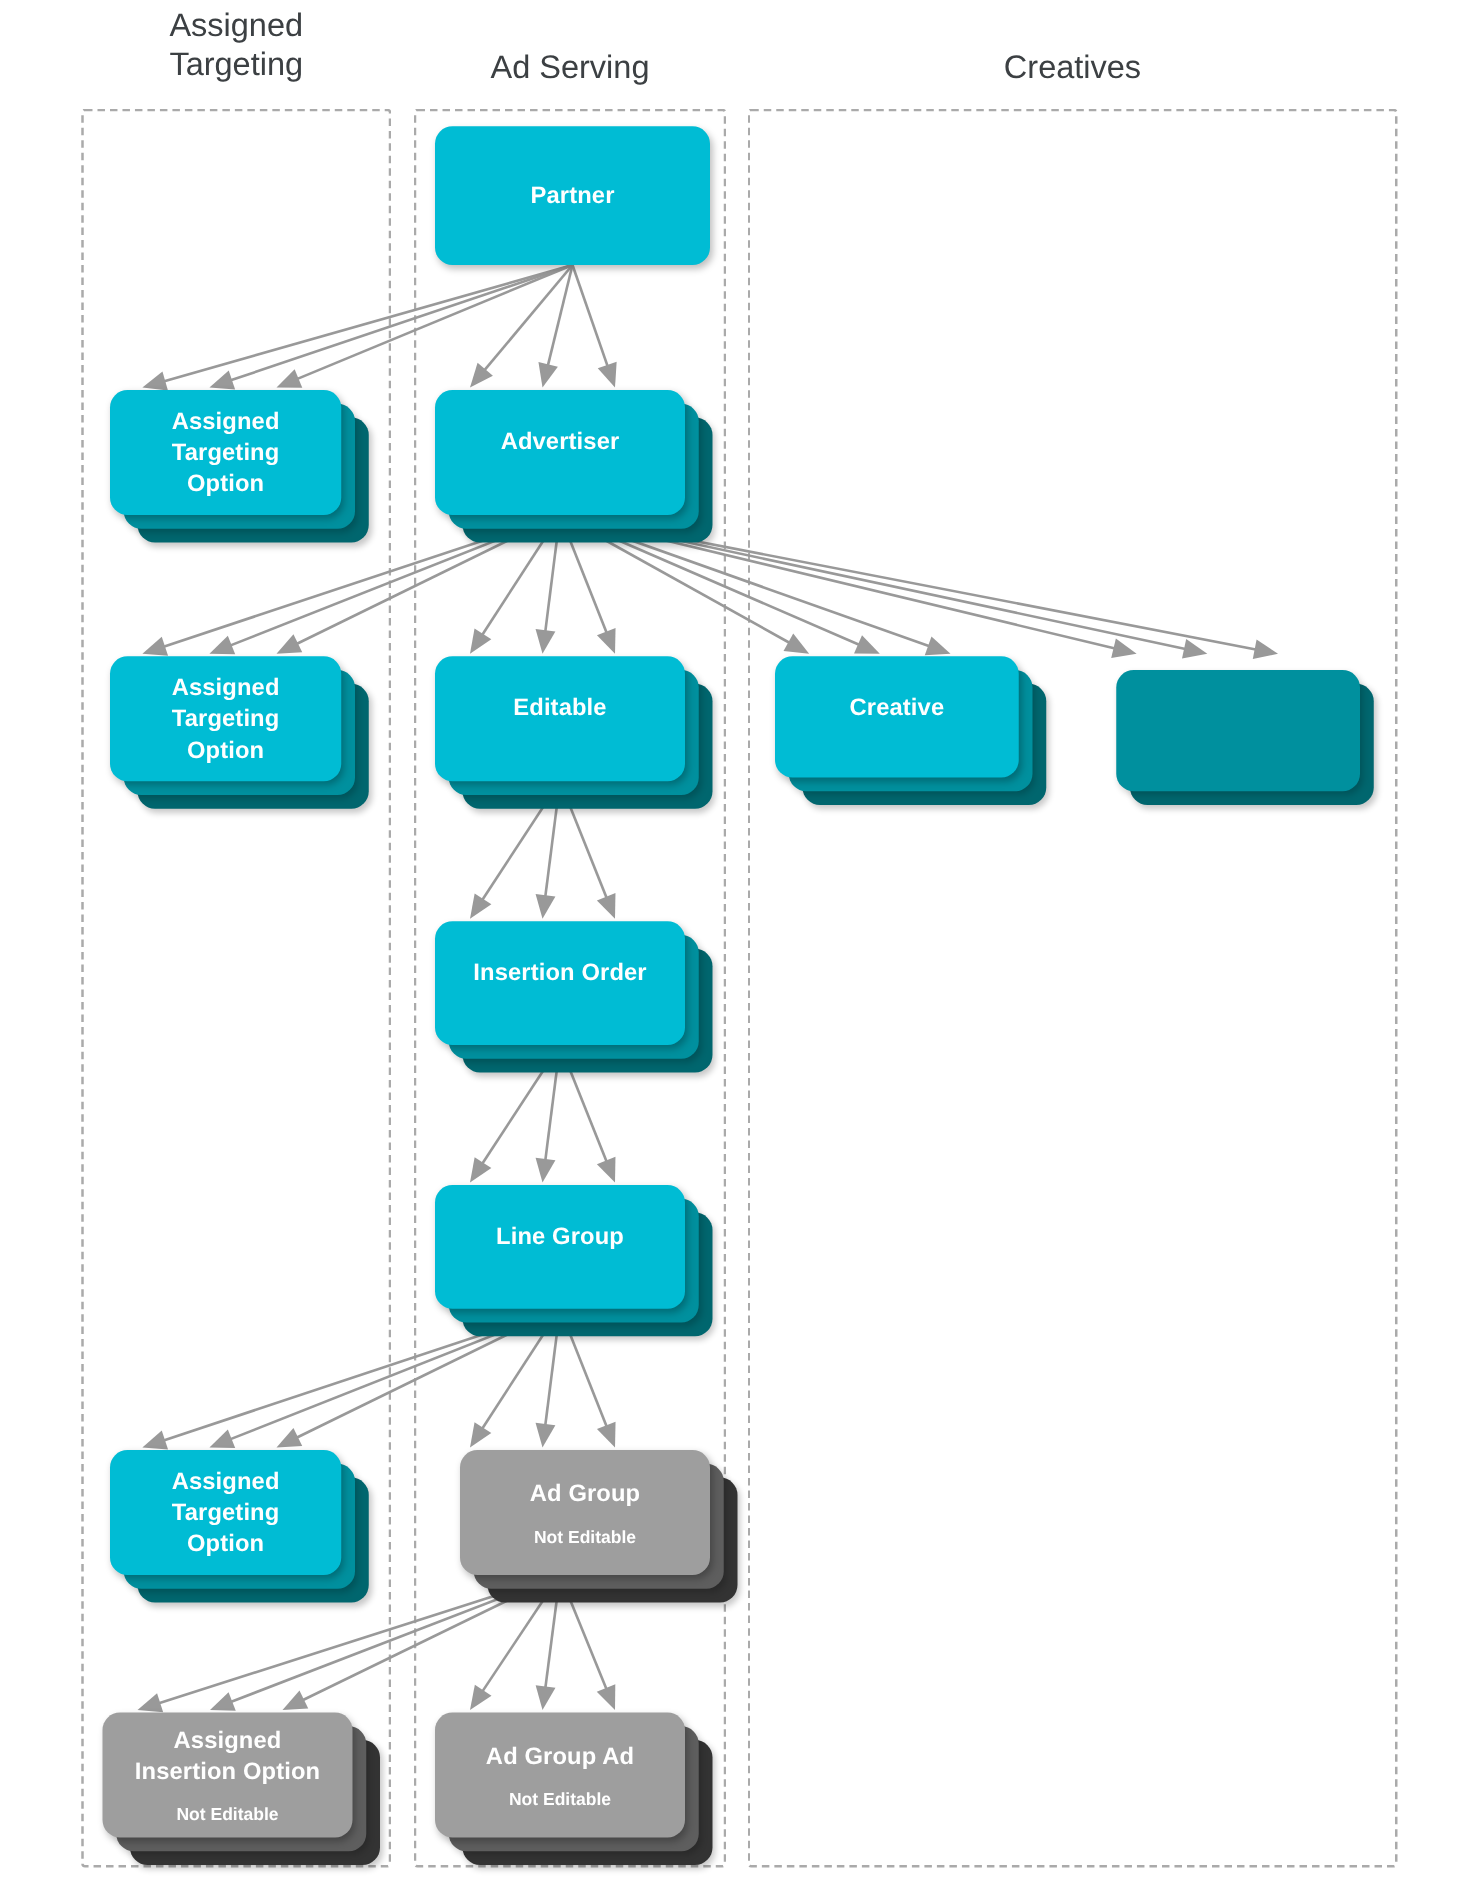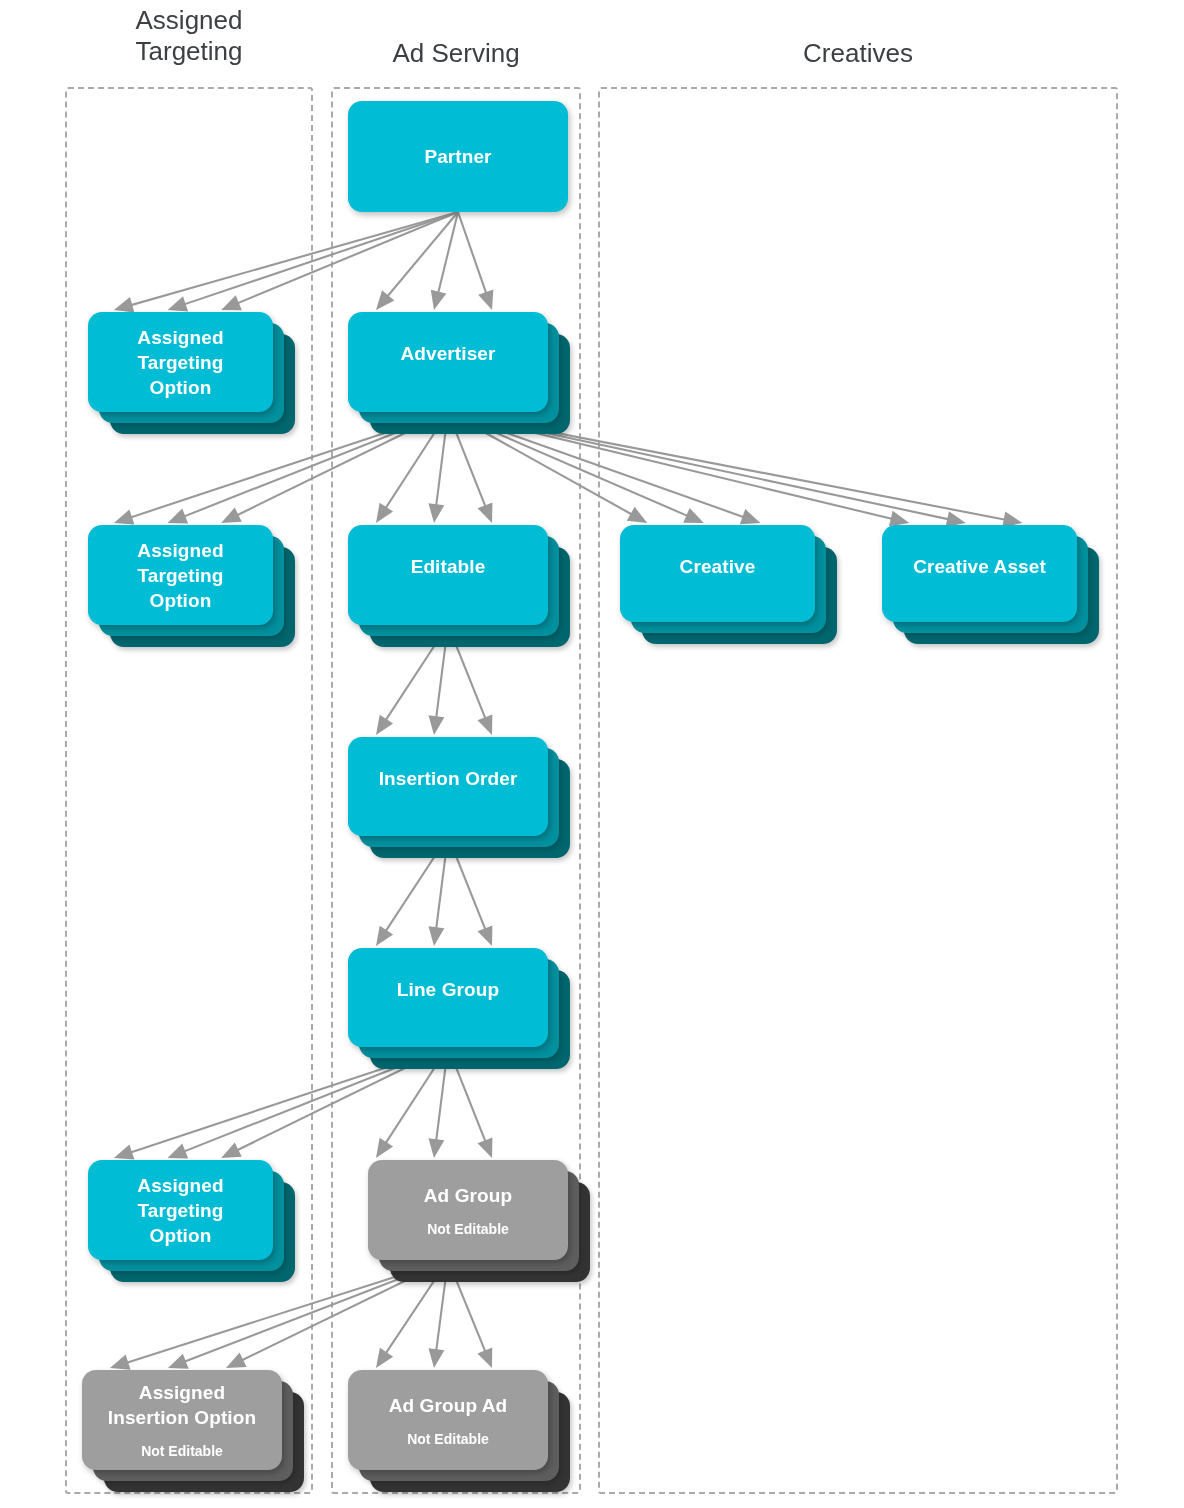--- a/index.html
+++ b/index.html
@@ -270,27 +270,20 @@
           <div class="label-wrap">
             <div class="node-label">
               <div>Creative</div>
             </div>
           </div>
         </div>
       </div>
       <div class="node label-mid" style="left: 882px; top: 525px; width: 217px; height: 119px;">
         <div class="card l3" style="left: 22px; top: 22px; width: 195px; height: 97px; background: rgb(0, 102, 110); box-shadow: rgba(0, 0, 0, 0.22) 2px 3px 5px;"></div>
         <div class="card l2" style="left: 11px; top: 11px; width: 195px; height: 97px; background: rgb(0, 144, 158); box-shadow: rgba(0, 0, 0, 0.18) 2px 3px 5px;"></div>
-        <div class="card l1" style="left: 0px; top: 0px; width: 195px; height: 97px; background: rgb(0, 188, 212); box-shadow: rgba(0, 0, 0, 0.25) 2px 3px 6px;">
-          <div class="label-wrap">
-            <div class="node-label">
-              <div>Creative Asset</div>
-            </div>
-          </div>
-        </div>
       </div>
       <div class="node label-mid" style="left: 348px; top: 737px; width: 263px; height: 121px;">
         <div class="card l3" style="left: 22px; top: 22px; width: 200px; height: 99px; background: rgb(0, 102, 110); box-shadow: rgba(0, 0, 0, 0.22) 2px 3px 5px;"></div>
         <div class="card l2" style="left: 11px; top: 11px; width: 200px; height: 99px; background: rgb(0, 144, 158); box-shadow: rgba(0, 0, 0, 0.18) 2px 3px 5px;"></div>
         <div class="card l1" style="left: 0px; top: 0px; width: 200px; height: 99px; background: rgb(0, 188, 212); box-shadow: rgba(0, 0, 0, 0.25) 2px 3px 6px;">
           <div class="label-wrap">
             <div class="node-label">
               <div>Insertion Order</div>
             </div>
           </div>

